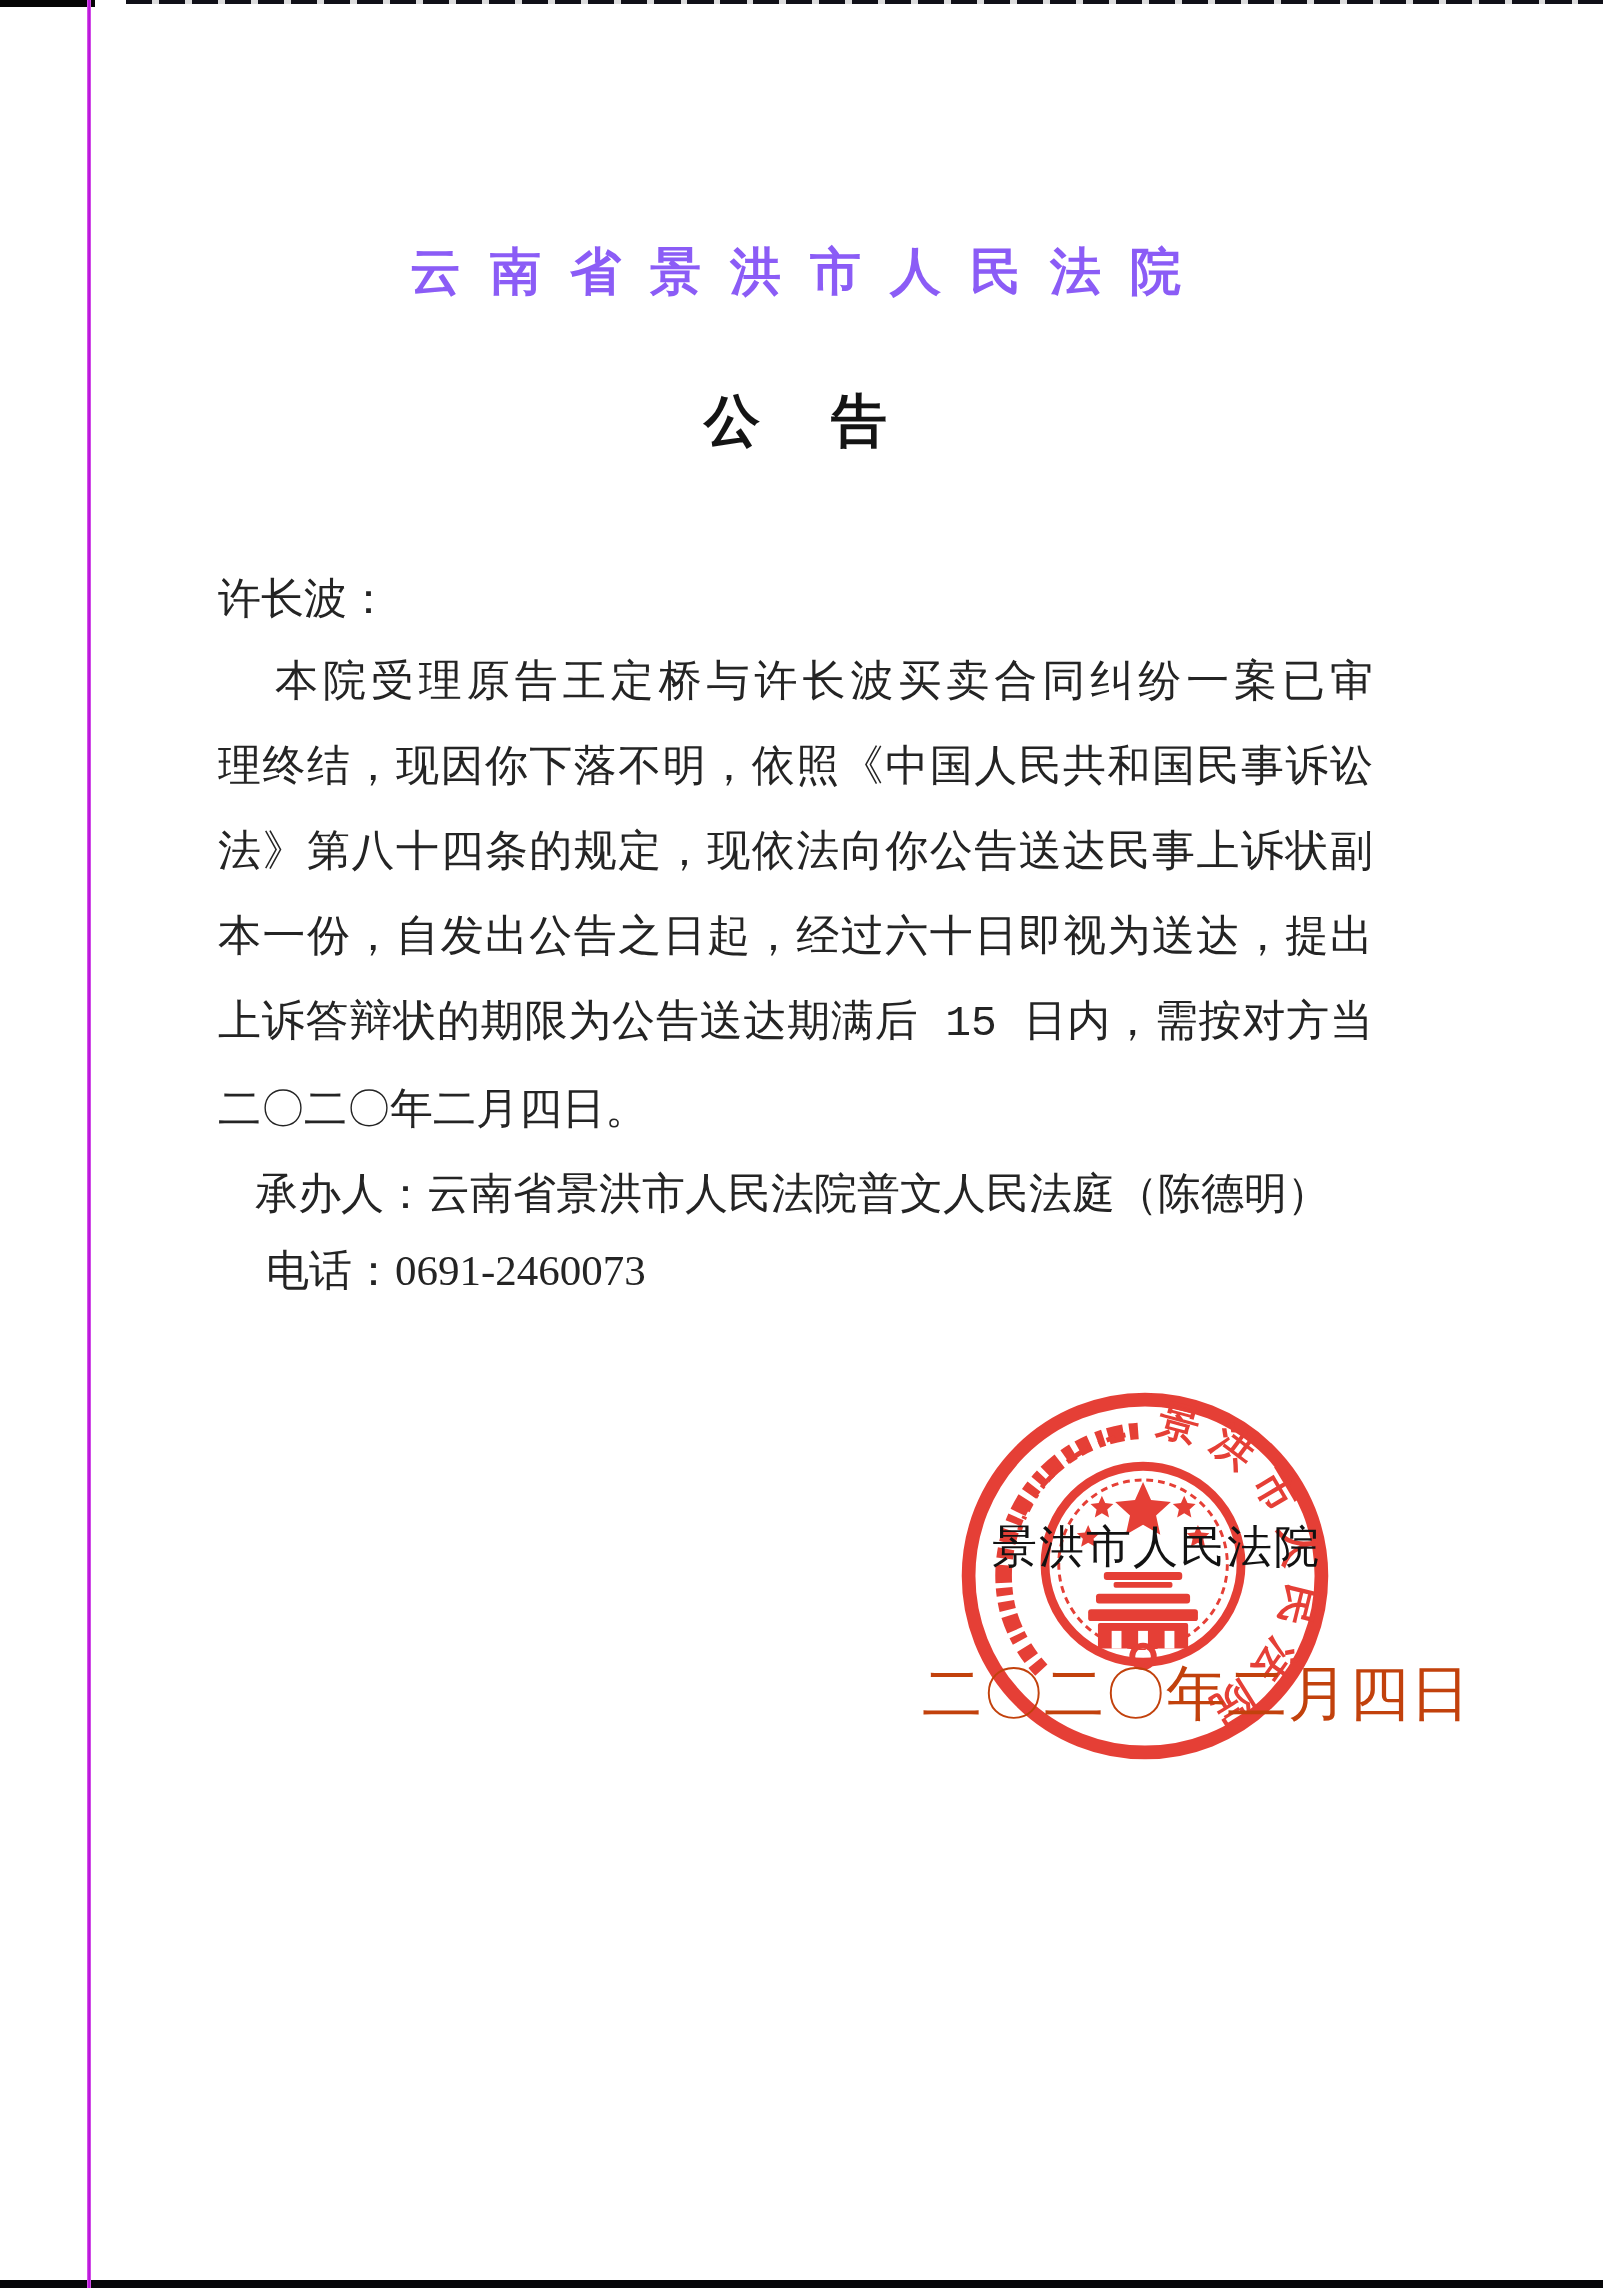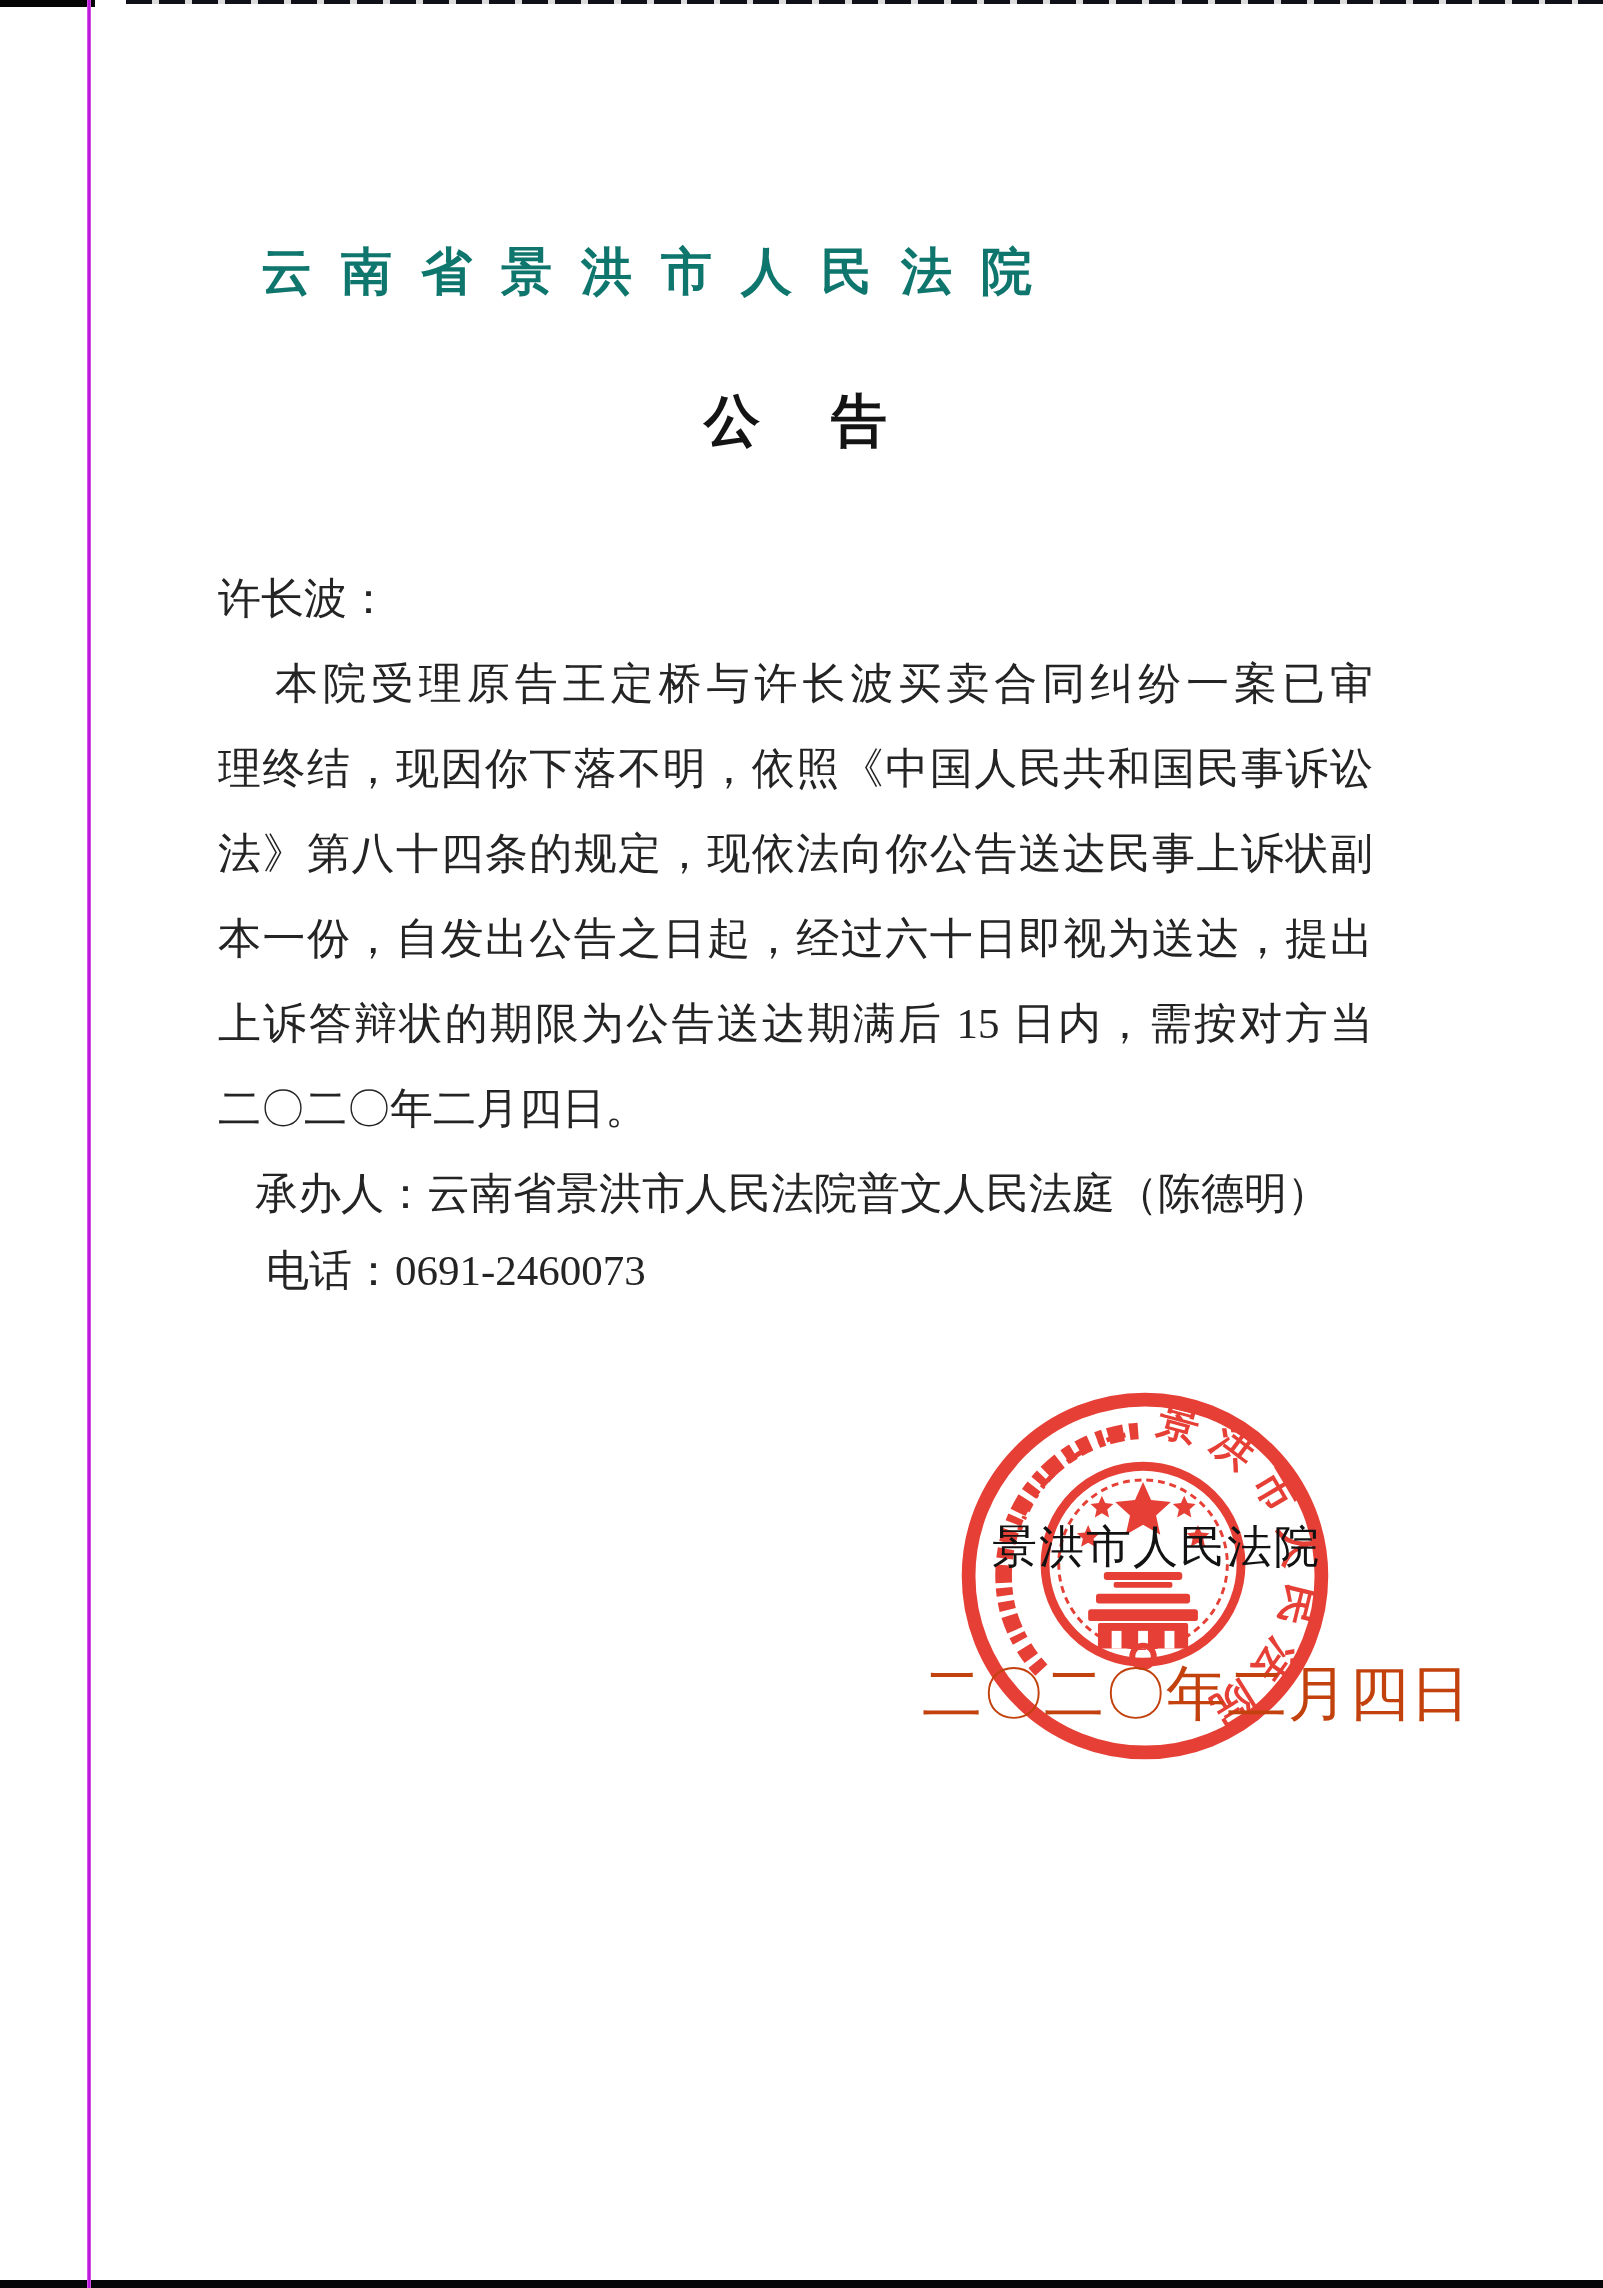--- a/index.html
+++ b/index.html
@@ -14,39 +14,39 @@
   
   .top-edge-left{position:absolute;left:0;top:0;width:95px;height:6.9px;background:#050505;}
   .top-edge-right{position:absolute;left:126px;right:0;top:0;height:3.9px;
     background:repeating-linear-gradient(90deg,#101018 0 26.5px,rgba(16,16,24,.15) 26.5px 33px);}
   .bottom-edge{position:absolute;left:0;right:0;bottom:0;height:8.8px;background:#060608;}
   .binding-line{position:absolute;left:87px;top:0;bottom:0;width:3.9px;
     background:linear-gradient(90deg,#e06bf0,#c21fe0 35%,#b517d6 65%,#e06bf0);}
 
   
   .court-title{
-    position:absolute;left:232px;top:238px;width:1155px;
-    text-align:left;font-family:"DejaVu Sans","Liberation Sans",sans-serif;
-    font-size:51px;font-weight:700;letter-spacing:29px;color:#0f766e;
+    position:absolute;left:218px;top:238px;width:1155px;
+    text-align:center;font-family:"DejaVu Sans","Liberation Sans",sans-serif;
+    font-size:51px;font-weight:700;letter-spacing:29px;color:#8b5cf6;
     white-space:nowrap;text-indent:29px;
   }
   .doc-title{
     position:absolute;left:218px;top:384px;width:1155px;
     text-align:center;font-family:"DejaVu Sans","Liberation Sans",sans-serif;
     font-size:56px;font-weight:700;letter-spacing:71px;color:#141414;
     white-space:nowrap;text-indent:71px;
   }
 
   
   .body-block{
     position:absolute;left:218px;top:556px;width:1155px;
     font-size:43px;line-height:85px;color:#242424;
   }
   .body-block .line{width:100%;}
-  .jline{text-align:justify;text-align-last:justify;}
+  .jline{text-align:justify;text-align-last:justify;font-family:Liberation Mono, monospace;}
   .indent-first{text-indent:57px;}
   .handler-line{text-indent:37px;white-space:nowrap;}
   .phone-line{line-height:69px;white-space:nowrap;margin-left:48px;}
 
   
   .seal{position:absolute;left:949px;top:1380px;width:392px;height:392px;opacity:.93;}
   .seal-court-name{
     position:absolute;left:992px;top:1517px;z-index:3;
     font-size:45px;letter-spacing:2px;color:#121212;white-space:nowrap;
   }

